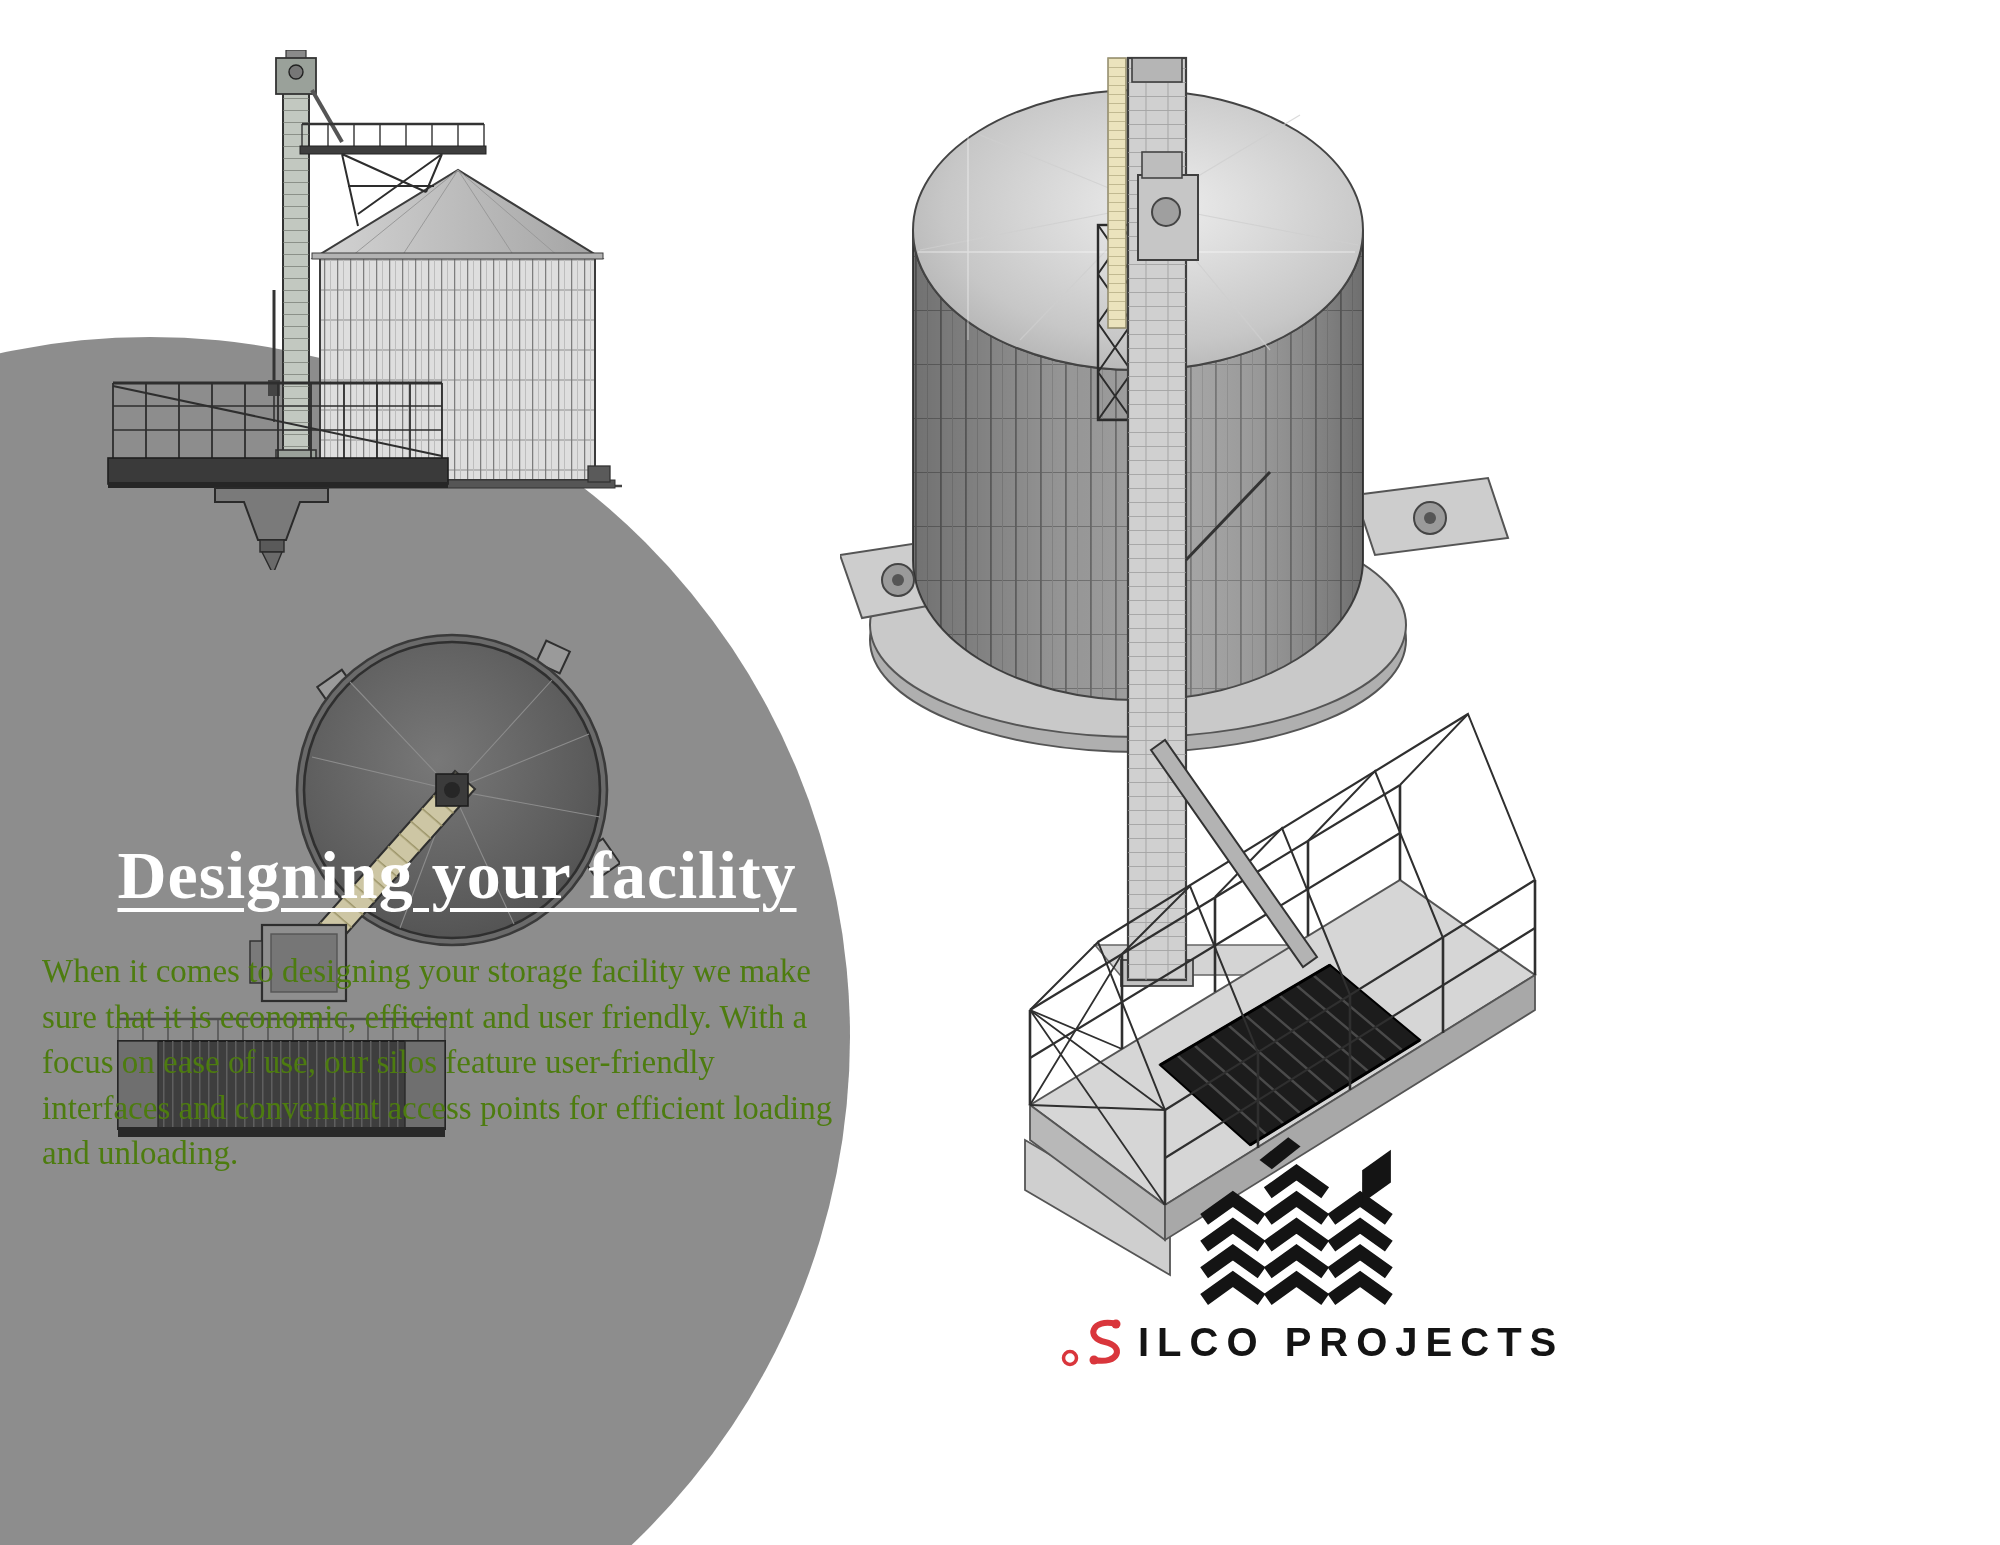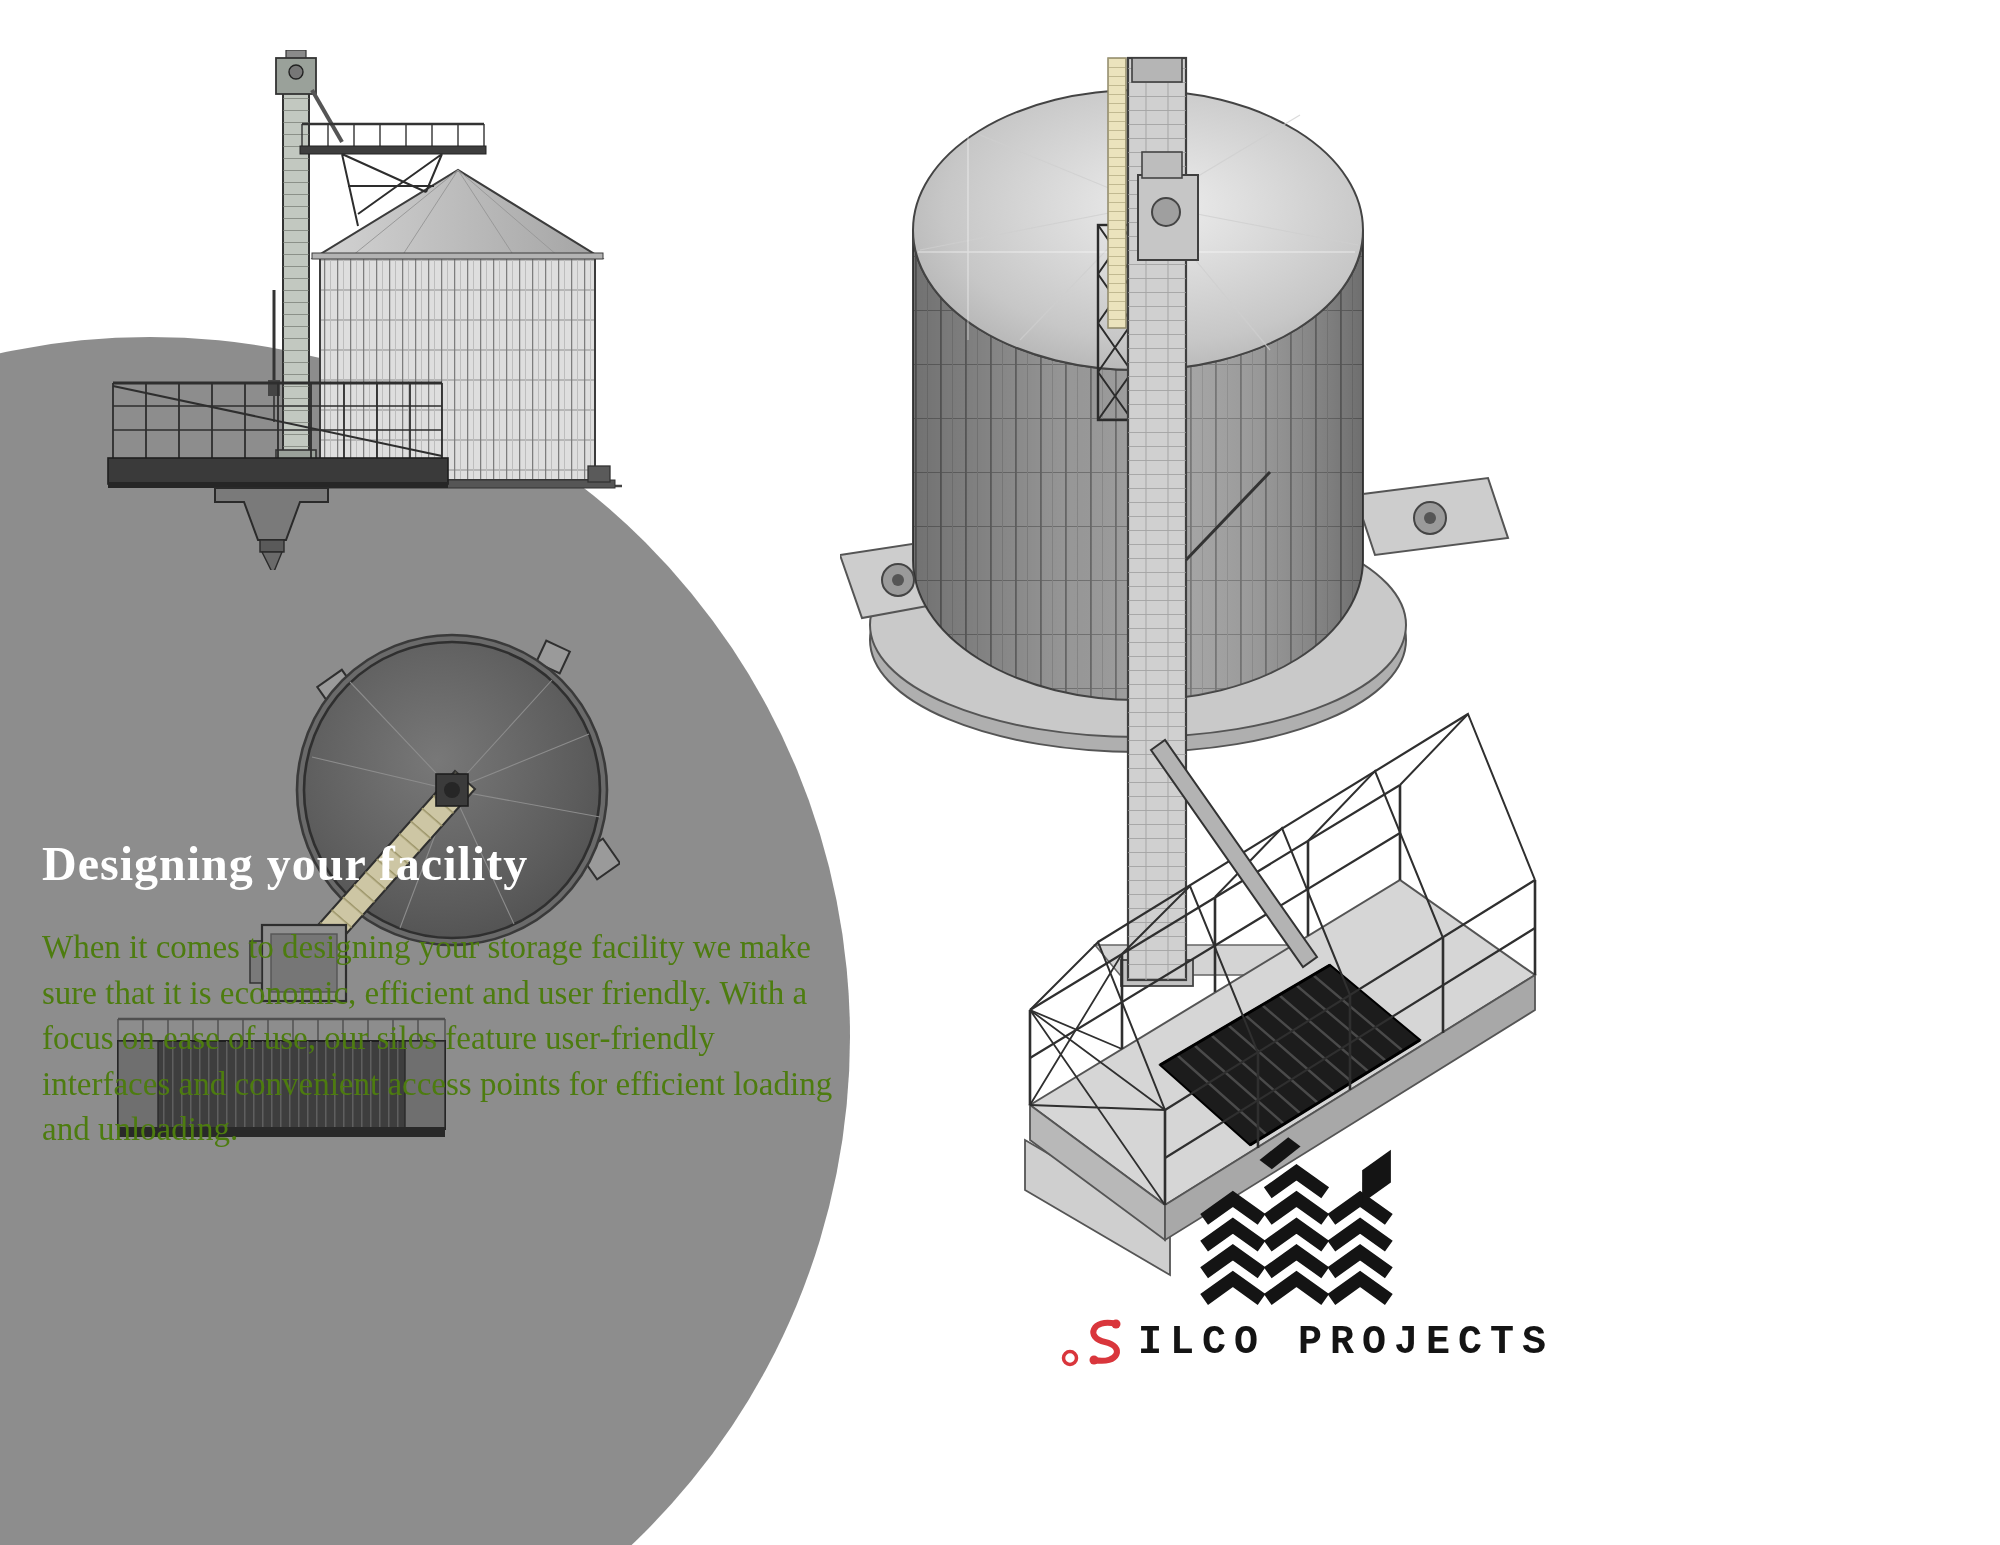--- a/index.html
+++ b/index.html
@@ -6,28 +6,28 @@
   .canvas{position:relative;width:2000px;height:1545px;background:#ffffff;overflow:hidden;
           font-family:"Liberation Serif", serif;}
   .gray-circle{position:absolute;left:-550px;top:337px;width:1400px;height:1400px;
                border-radius:50%;background:#8d8d8d;}
   .illus{position:absolute;}
   .illus svg{display:block;width:100%;height:100%;}
   .svg-side{left:90px;top:50px;width:560px;height:520px;}
   .svg-top{left:100px;top:595px;width:520px;height:560px;}
   .svg-iso{left:840px;top:40px;width:700px;height:1270px;}
   .text-block{position:absolute;left:42px;top:836px;width:830px;z-index:5;color:#ffffff;}
-  .text-block h1{margin:0;font-size:48px;font-weight:700;letter-spacing:1px;
-                 text-decoration-thickness:4px;text-underline-offset:10px;}
+  .text-block h1{margin:0;font-size:68px;font-weight:700;letter-spacing:1px;
+                 text-decoration:underline;text-decoration-thickness:4px;text-underline-offset:10px;text-align:center;}
   .text-block p{margin:34px 0 0 0;font-size:33px;line-height:1.38;width:800px;color:#4d7c0f;}
   .logo{position:absolute;left:1060px;top:1120px;width:480px;height:260px;z-index:4;}
   .logo-mark{position:absolute;left:140px;top:5px;width:195px;height:185px;}
   .logo-row{position:absolute;left:0;top:192px;width:480px;height:60px;display:flex;align-items:center;}
   .logo-s{width:72px;height:58px;margin-right:6px;flex:0 0 auto;}
-  .logo-word{font-family:Liberation Mono, monospace;font-weight:700;font-size:40px;
+  .logo-word{font-family:Liberation Sans, sans-serif;font-weight:700;font-size:40px;
              letter-spacing:0.2em;color:#141414;white-space:nowrap;}
 </style>
 </head>
 <body>
 
 <div class="canvas">
 
   <div class="gray-circle"></div>
 
   <div class="illus svg-side">

